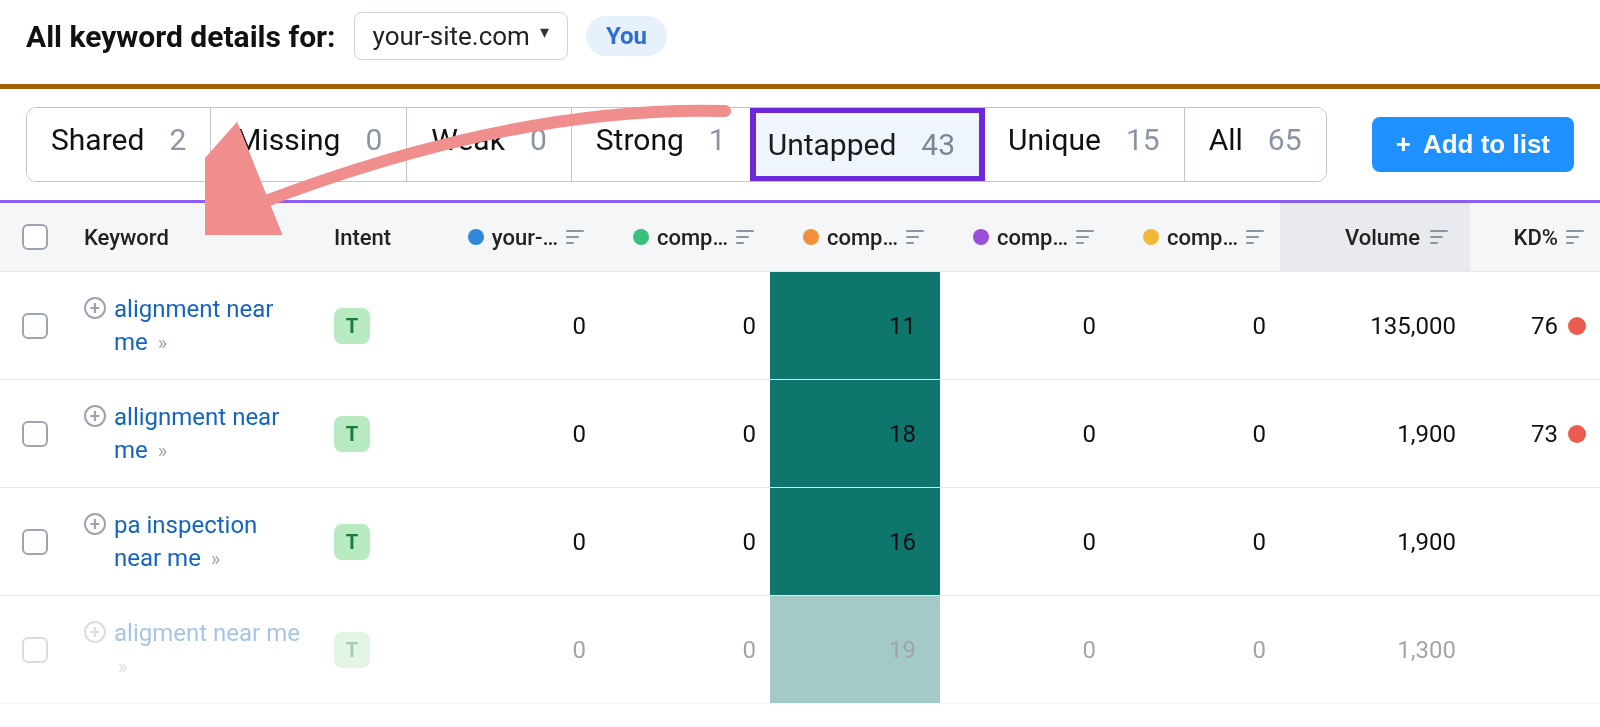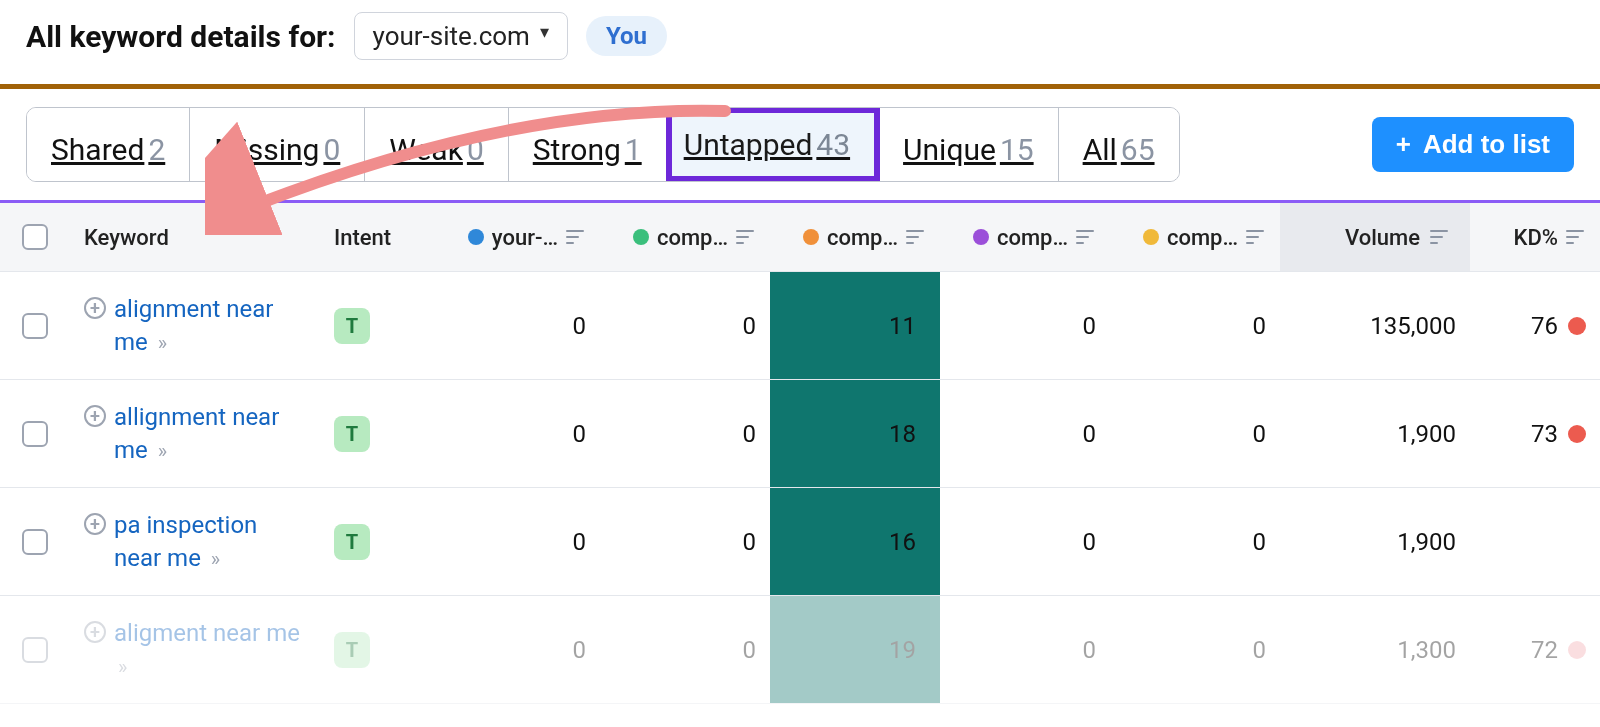--- a/index.html
+++ b/index.html
@@ -52,25 +52,24 @@
     display: flex;
     border: 1px solid #bfc4cd;
     border-radius: 10px;
     overflow: hidden;
     font-size: 30px;
   }
   .tab {
     padding: 14px 24px;
     border-right: 1px solid #bfc4cd;
     display: flex;
-    align-items: flex-end;
-    gap: 4px;
+    align-items: flex-start;
+    gap: 25px;
     cursor: pointer;
     background: #fff;
-    text-decoration: underline;
   }
   .tab:last-child { border-right: none; }
   .tab .count { color: #8b94a3; }
   .tab.active {
     background: #eef5fc;
     border: 6px solid #6d28d9;
     margin: -1px;
     position: relative;
     z-index: 1;
     padding-left: 12px;
@@ -382,19 +381,15 @@
         </div>
         <div class="cell">
           <div class="intent-badge">T</div>
         </div>
         <div class="cell right">0</div>
         <div class="cell right">0</div>
         <div class="cell hl">19</div>
         <div class="cell right">0</div>
         <div class="cell right">0</div>
         <div class="cell right">1,300</div>
-        <div class="cell kd-cell">
-          <span>72</span>
-          <span class="kd-dot kd-pink"></span>
-        </div>
       </div>
     </div>
 </div>
 
 </body></html>

